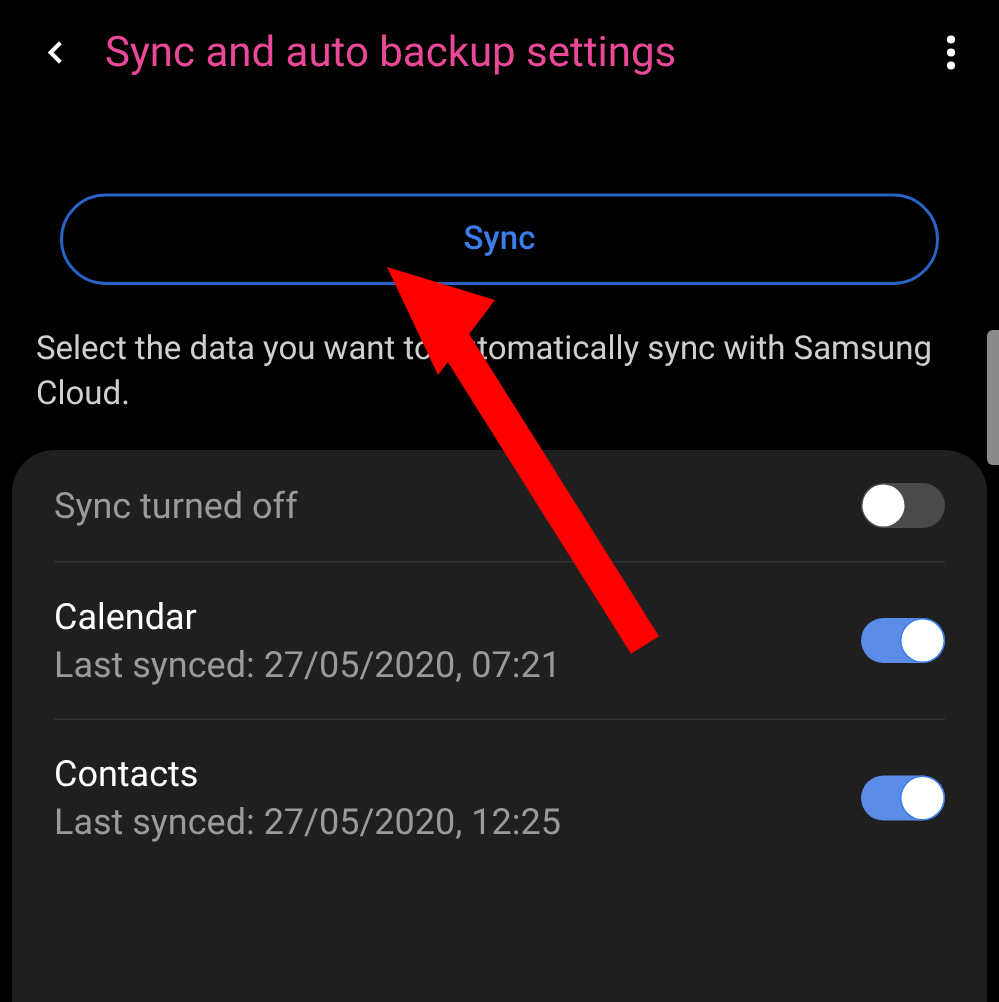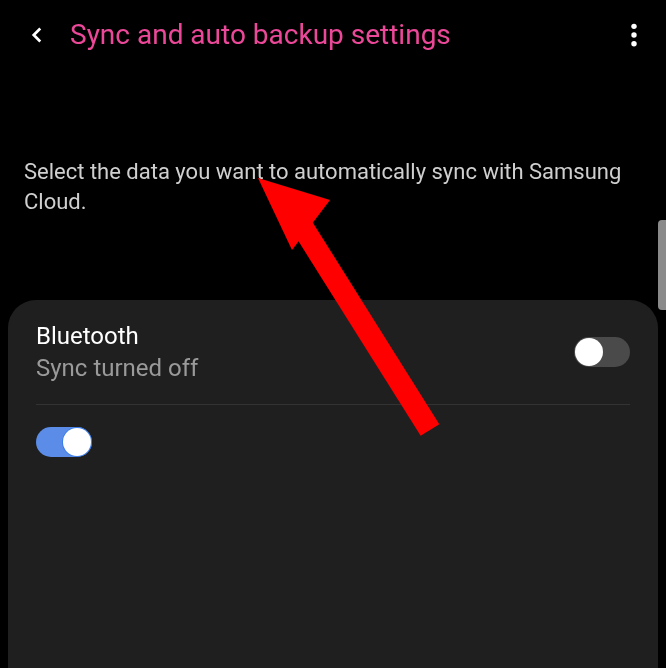--- a/index.html
+++ b/index.html
@@ -154,41 +154,54 @@
   <div class="more-icon">
     <svg width="8" height="26" viewBox="0 0 6 24" fill="currentColor">
       <circle cx="3" cy="4" r="2.5"></circle>
       <circle cx="3" cy="12" r="2.5"></circle>
       <circle cx="3" cy="20" r="2.5"></circle>
     </svg>
   </div>
 </div>
 
 <div class="tabs">
+  <div class="tab tab-active">Sync</div>
 </div>
 
 <div class="description">Select the data you want to automatically sync with Samsung Cloud.</div>
 
 <div class="panel">
   <div class="item">
     <div class="item-text">
-      <div class="item-title">Bluetooth</div>
       <div class="item-sub">Sync turned off</div>
     </div>
     <div class="toggle toggle-off">
       <div class="toggle-knob"></div>
     </div>
   </div>
 
   <div class="item">
+    <div class="item-text">
+      <div class="item-title">Calendar</div>
+      <div class="item-sub">Last synced: 27/05/2020, 07:21</div>
+    </div>
     <div class="toggle toggle-on">
       <div class="toggle-knob"></div>
     </div>
   </div>
 
+  <div class="item">
+    <div class="item-text">
+      <div class="item-title">Contacts</div>
+      <div class="item-sub">Last synced: 27/05/2020, 12:25</div>
+    </div>
+    <div class="toggle toggle-on">
+      <div class="toggle-knob"></div>
+    </div>
+  </div>
 </div>
 
 <div class="scrollbar-hint"></div>
 
 <svg class="arrow-annotation" style="left:240px; top:160px;" width="240" height="290" viewBox="0 0 240 290">
   <defs>
     <filter id="s" x="-20%" y="-20%" width="140%" height="140%">
       <feGaussianBlur stdDeviation="0.3"></feGaussianBlur>
     </filter>
   </defs>

